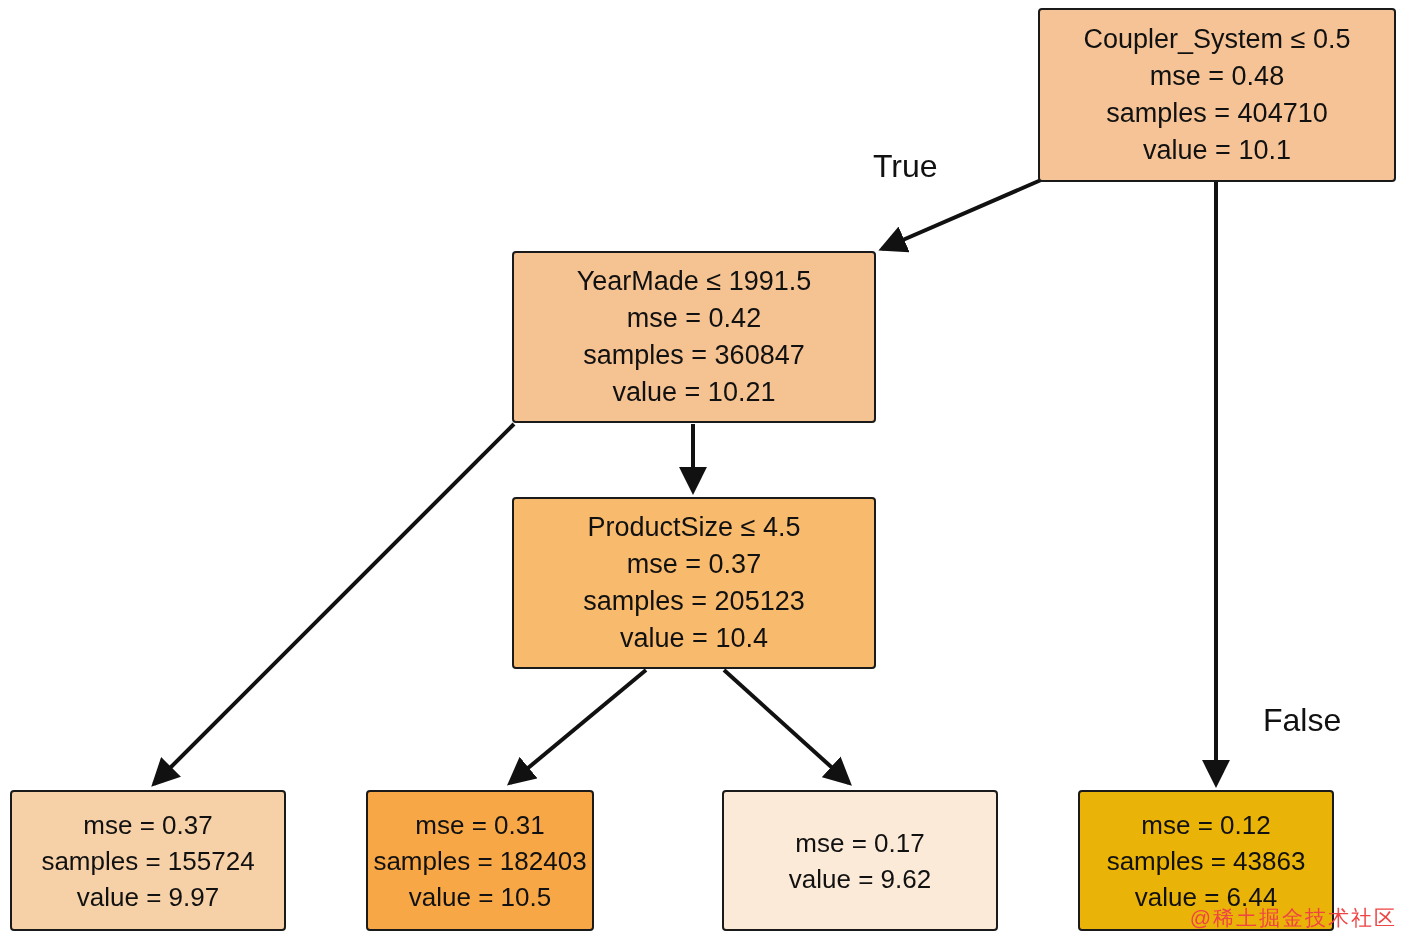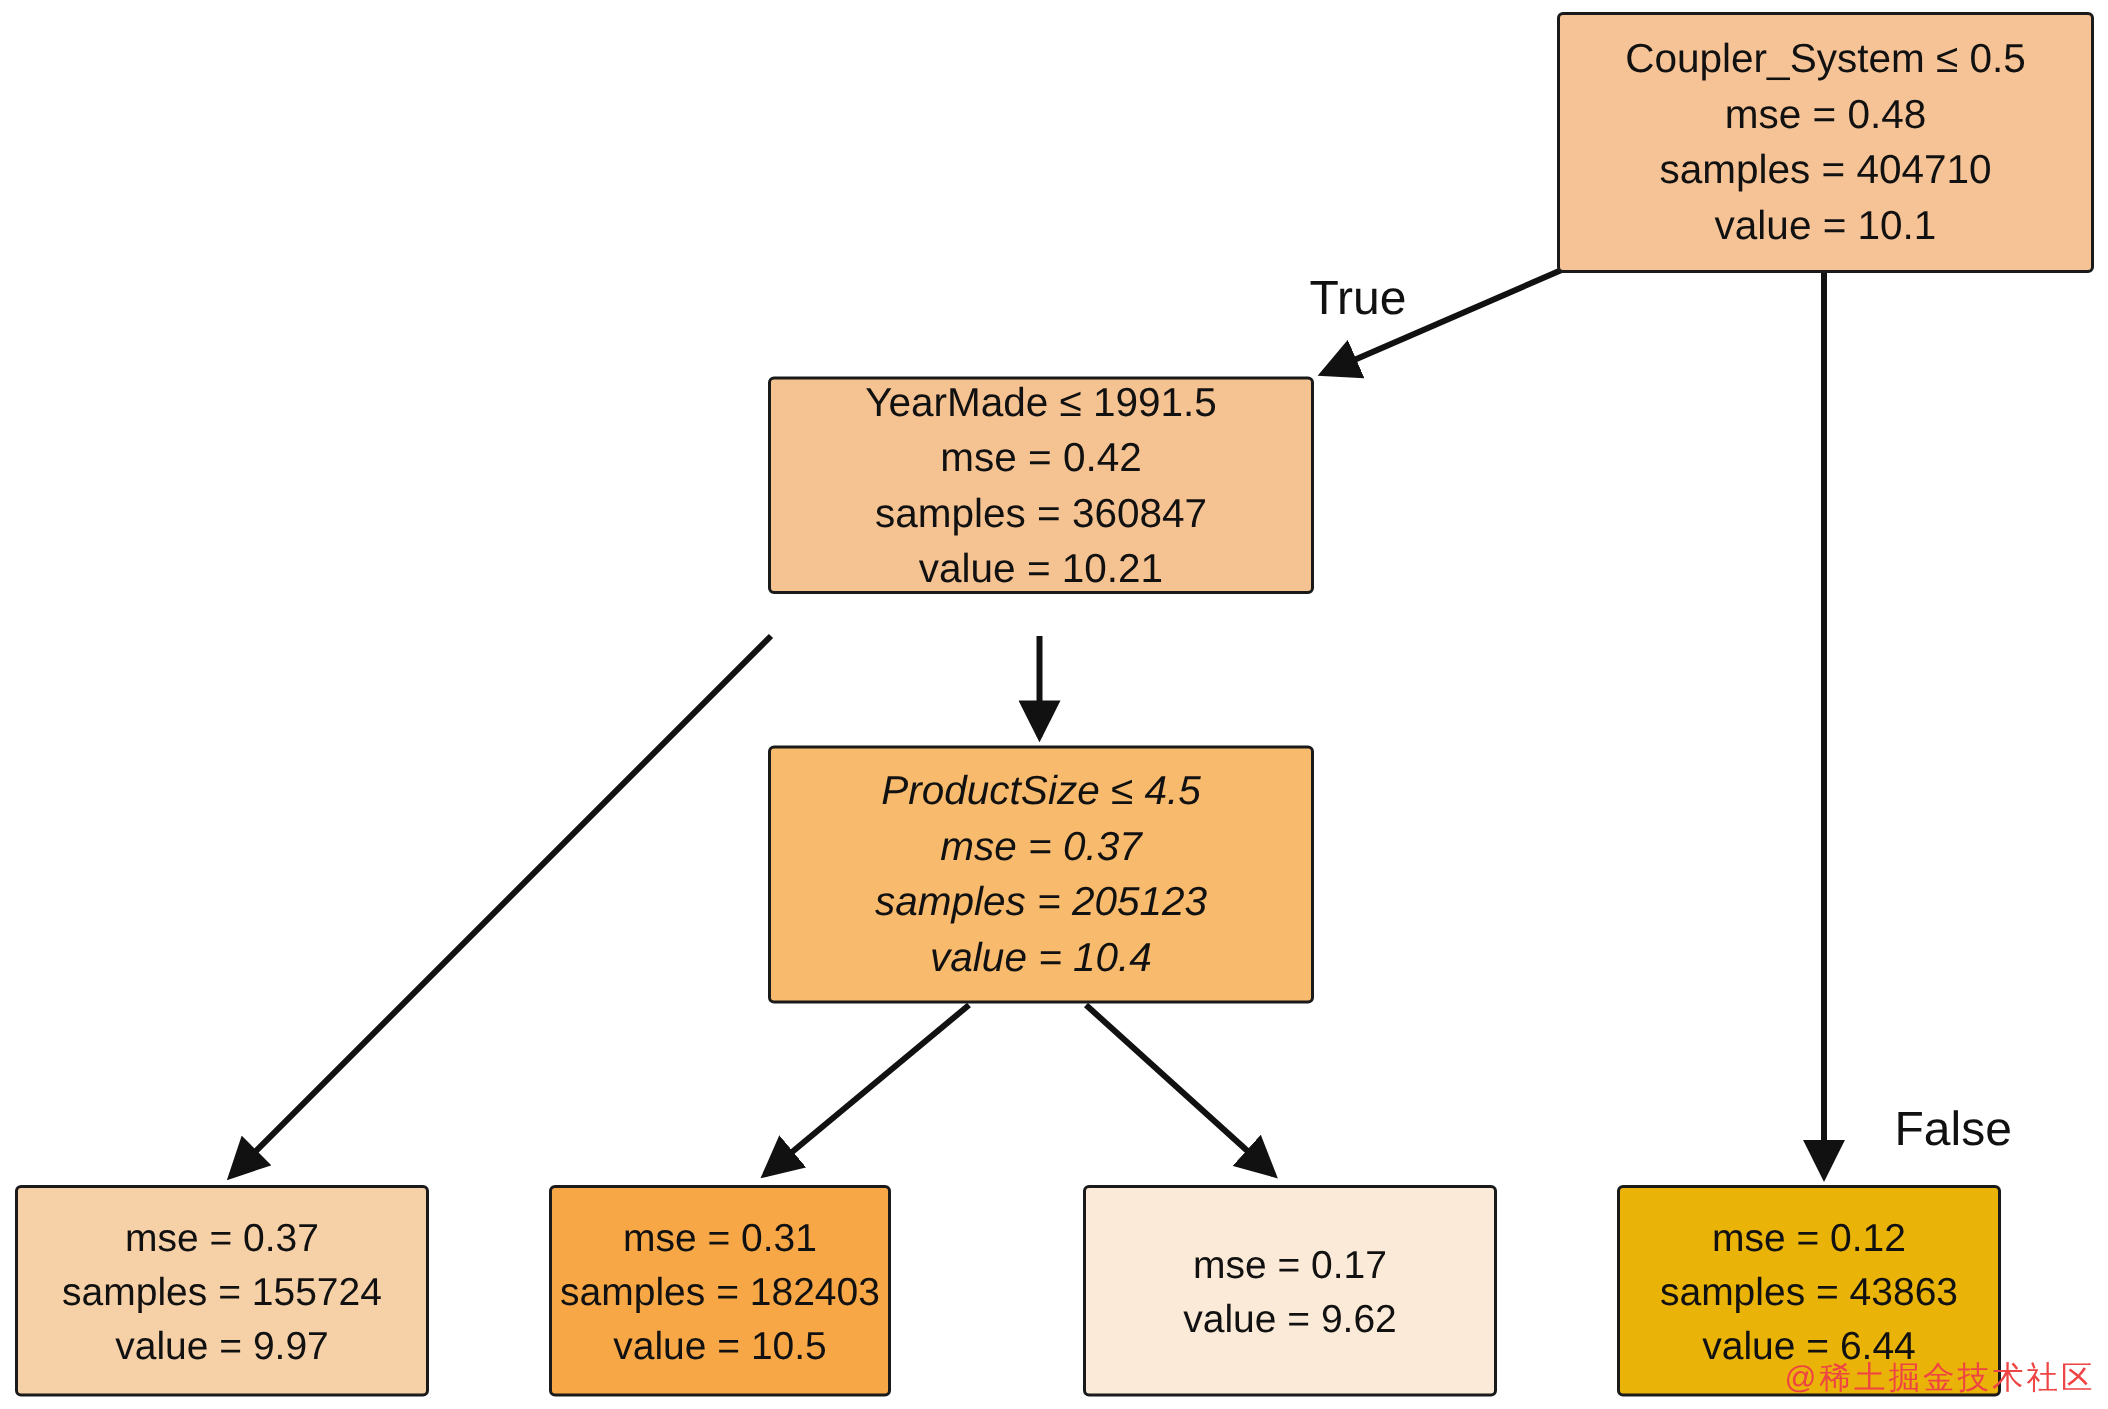--- a/index.html
+++ b/index.html
@@ -29,21 +29,20 @@
     text-align: center;
   }
   .node.internal { font-size: 27px; line-height: 37px; }
   .node.leaf     { font-size: 26px; line-height: 36px; }
   .node .line { white-space: nowrap; }
   .edge-label {
     position: absolute;
     font-size: 32px;
     color: #111111;
     white-space: nowrap;
-    margin-top: 32px;
   }
   .watermark {
     position: absolute;
     right: 8px;
     bottom: 7px;
     font-size: 21px;
     color: #ef4444;
     letter-spacing: 2px;
     white-space: nowrap;
   }
@@ -73,28 +72,28 @@
     <line x1="724" y1="670" x2="849" y2="783" stroke="#111111" stroke-width="4" marker-end="url(#arrow)"></line>
   </svg>
 
   <div class="node internal" style="left: 1038px; top: 8px; width: 358px; height: 174px; background-color: rgb(245, 195, 150);">
     <div class="line">Coupler_System ≤ 0.5</div>
     <div class="line">mse = 0.48</div>
     <div class="line">samples = 404710</div>
     <div class="line">value = 10.1</div>
   </div>
 
-  <div class="node internal" style="left: 512px; top: 251px; width: 364px; height: 145px; background-color: rgb(245, 194, 146);">
+  <div class="node internal" style="left: 512px; top: 251px; width: 364px; height: 172px; background-color: rgb(245, 194, 146);">
     <div class="line">YearMade ≤ 1991.5</div>
     <div class="line">mse = 0.42</div>
     <div class="line">samples = 360847</div>
     <div class="line">value = 10.21</div>
   </div>
 
-  <div class="node internal" style="left: 512px; top: 497px; width: 364px; height: 172px; background-color: rgb(248, 186, 108); font-style: italic;">
+  <div class="node internal" style="left: 512px; top: 497px; width: 364px; height: 172px; background-color: rgb(248, 186, 108);">
     <div class="line">ProductSize ≤ 4.5</div>
     <div class="line">mse = 0.37</div>
     <div class="line">samples = 205123</div>
     <div class="line">value = 10.4</div>
   </div>
 
   <div class="node leaf" style="left: 10px; top: 790px; width: 276px; height: 141px; background-color: rgb(246, 208, 166);">
     <div class="line">mse = 0.37</div>
     <div class="line">samples = 155724</div>
     <div class="line">value = 9.97</div>

